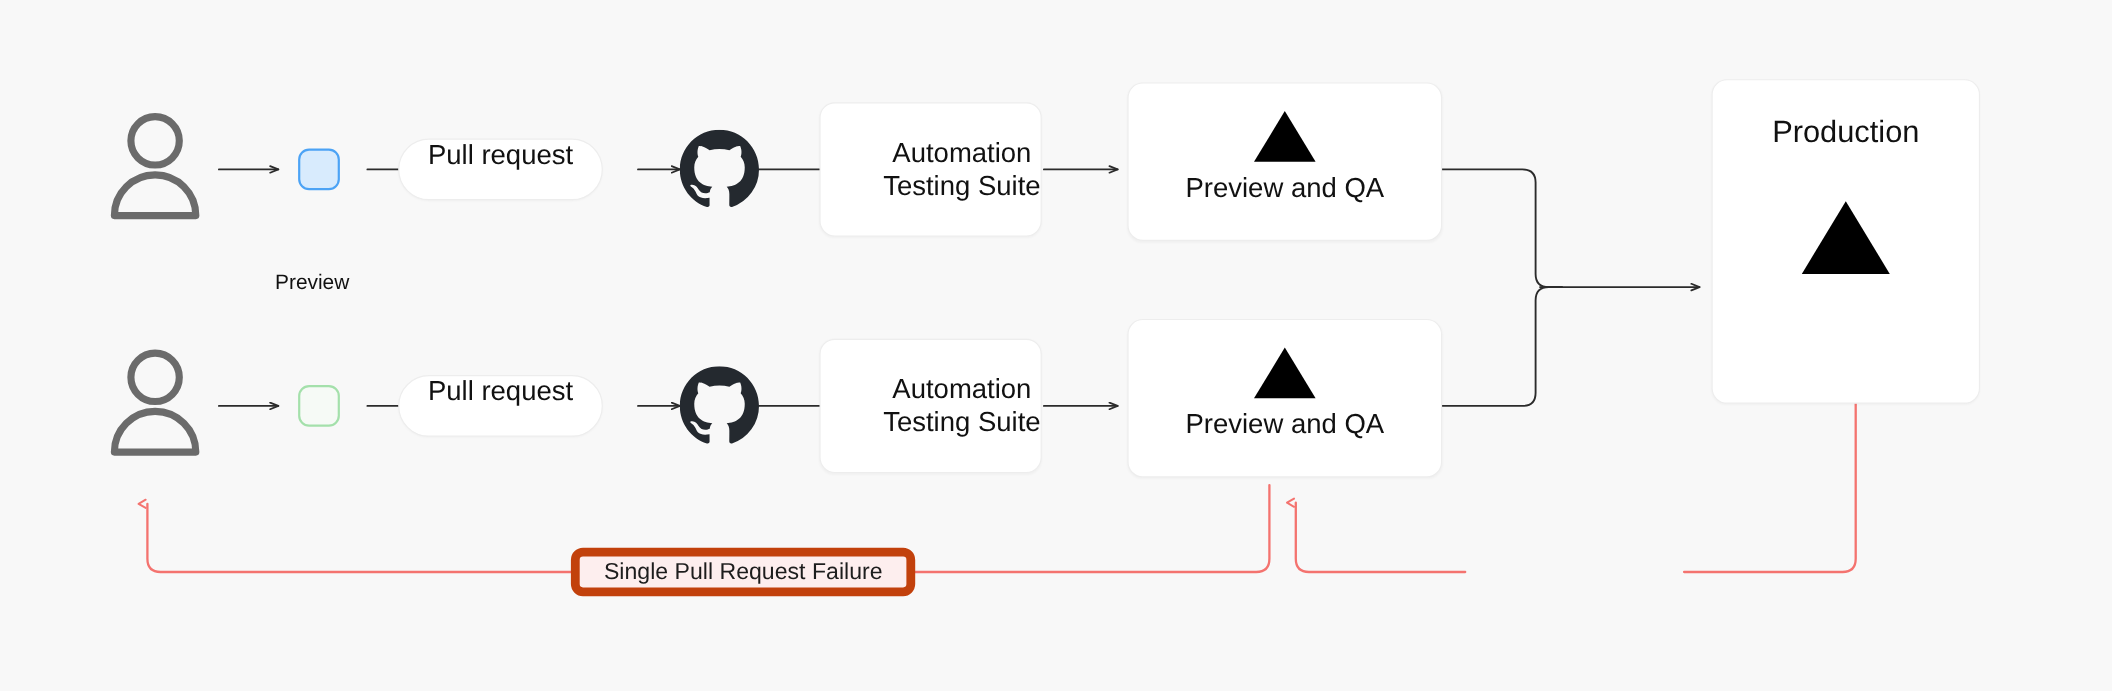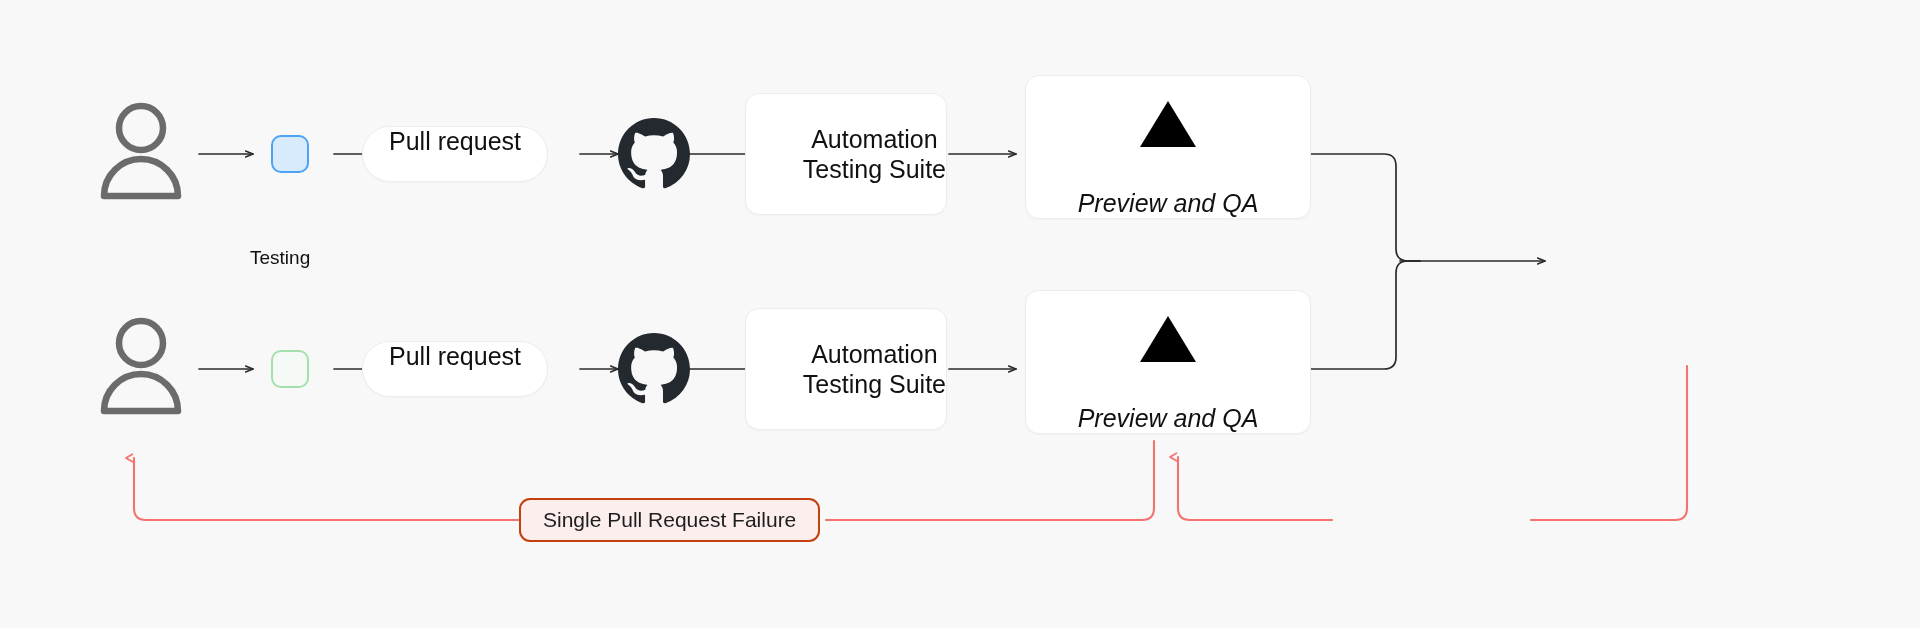--- a/index.html
+++ b/index.html
@@ -101,23 +101,22 @@
 
   
   .card-ats {
     width: 202px;
     height: 122px;
     align-items: flex-end;
   }
   .card-preview {
     width: 286px;
     height: 144px;
-    justify-content: space-between;
+    justify-content: flex-start;
     padding-top: 22px;
-    font-style: italic;
   }
   .card-preview .card-text { margin-top: 6px; }
   .card-prod {
     width: 244px;
     height: 295px;
     justify-content: flex-start;
     padding-top: 30px;
   }
   .card-prod .card-text { font-size: 28px; }
   .card-prod .tri { margin-top: 42px; }
@@ -128,21 +127,21 @@
     color: #111111;
     white-space: nowrap;
   }
 
   
   .badge {
     height: 44px;
     padding: 0 22px;
     border-radius: 11px;
     background: #fdeeee;
-    border: 2px solid #c2410c;
+    border: 8px solid #c2410c;
     display: flex;
     align-items: center;
     justify-content: center;
     font-size: 21px;
     color: #1d1d1d;
     white-space: nowrap;
     box-sizing: border-box;
   }
 </style>
 </head>
@@ -221,21 +220,21 @@
 Testing Suite</div>
   </div>
 
   <div class="node card card-preview" style="left:1025px; top:75px;">
     <svg class="tri" viewBox="0 0 60 52" width="60" height="52">
       <path d="M30 3 L58 49 L2 49 Z" fill="#000000"></path>
     </svg>
     <div class="card-text">Preview and QA</div>
   </div>
 
-  <div class="node plainlabel" style="left:250px; top:247px;">Testing</div>
+  <div class="node plainlabel" style="left:250px; top:247px;">Preview</div>
 
   <div class="node person" style="left:98px; top:315px;">
     <svg viewBox="0 0 86 100" width="86" height="100">
       <circle cx="43" cy="28" r="22" fill="none" stroke="#6b6b6b" stroke-width="6.5"></circle>
       <path d="M6,96 a37,37 0 0 1 74,0 z" fill="none" stroke="#6b6b6b" stroke-width="6.5" stroke-linejoin="round"></path>
     </svg>
   </div>
 
   <div class="node chip chip-green" style="left:271px; top:350px;"></div>
 
@@ -260,19 +259,25 @@
 Testing Suite</div>
   </div>
 
   <div class="node card card-preview" style="left:1025px; top:290px;">
     <svg class="tri" viewBox="0 0 60 52" width="60" height="52">
       <path d="M30 3 L58 49 L2 49 Z" fill="#000000"></path>
     </svg>
     <div class="card-text">Preview and QA</div>
   </div>
 
+  <div class="node card card-prod" style="left:1556px; top:72px;">
+    <div class="card-text">Production</div>
+    <svg class="tri" viewBox="0 0 86 74" width="86" height="74">
+      <path d="M43 4 L83 70 L3 70 Z" fill="#000000"></path>
+    </svg>
+  </div>
 
   <div class="node badge" style="left:519px; top:498px;">
     <span>Single Pull Request Failure</span>
   </div>
 
 
 </div>
 
 </body></html>

